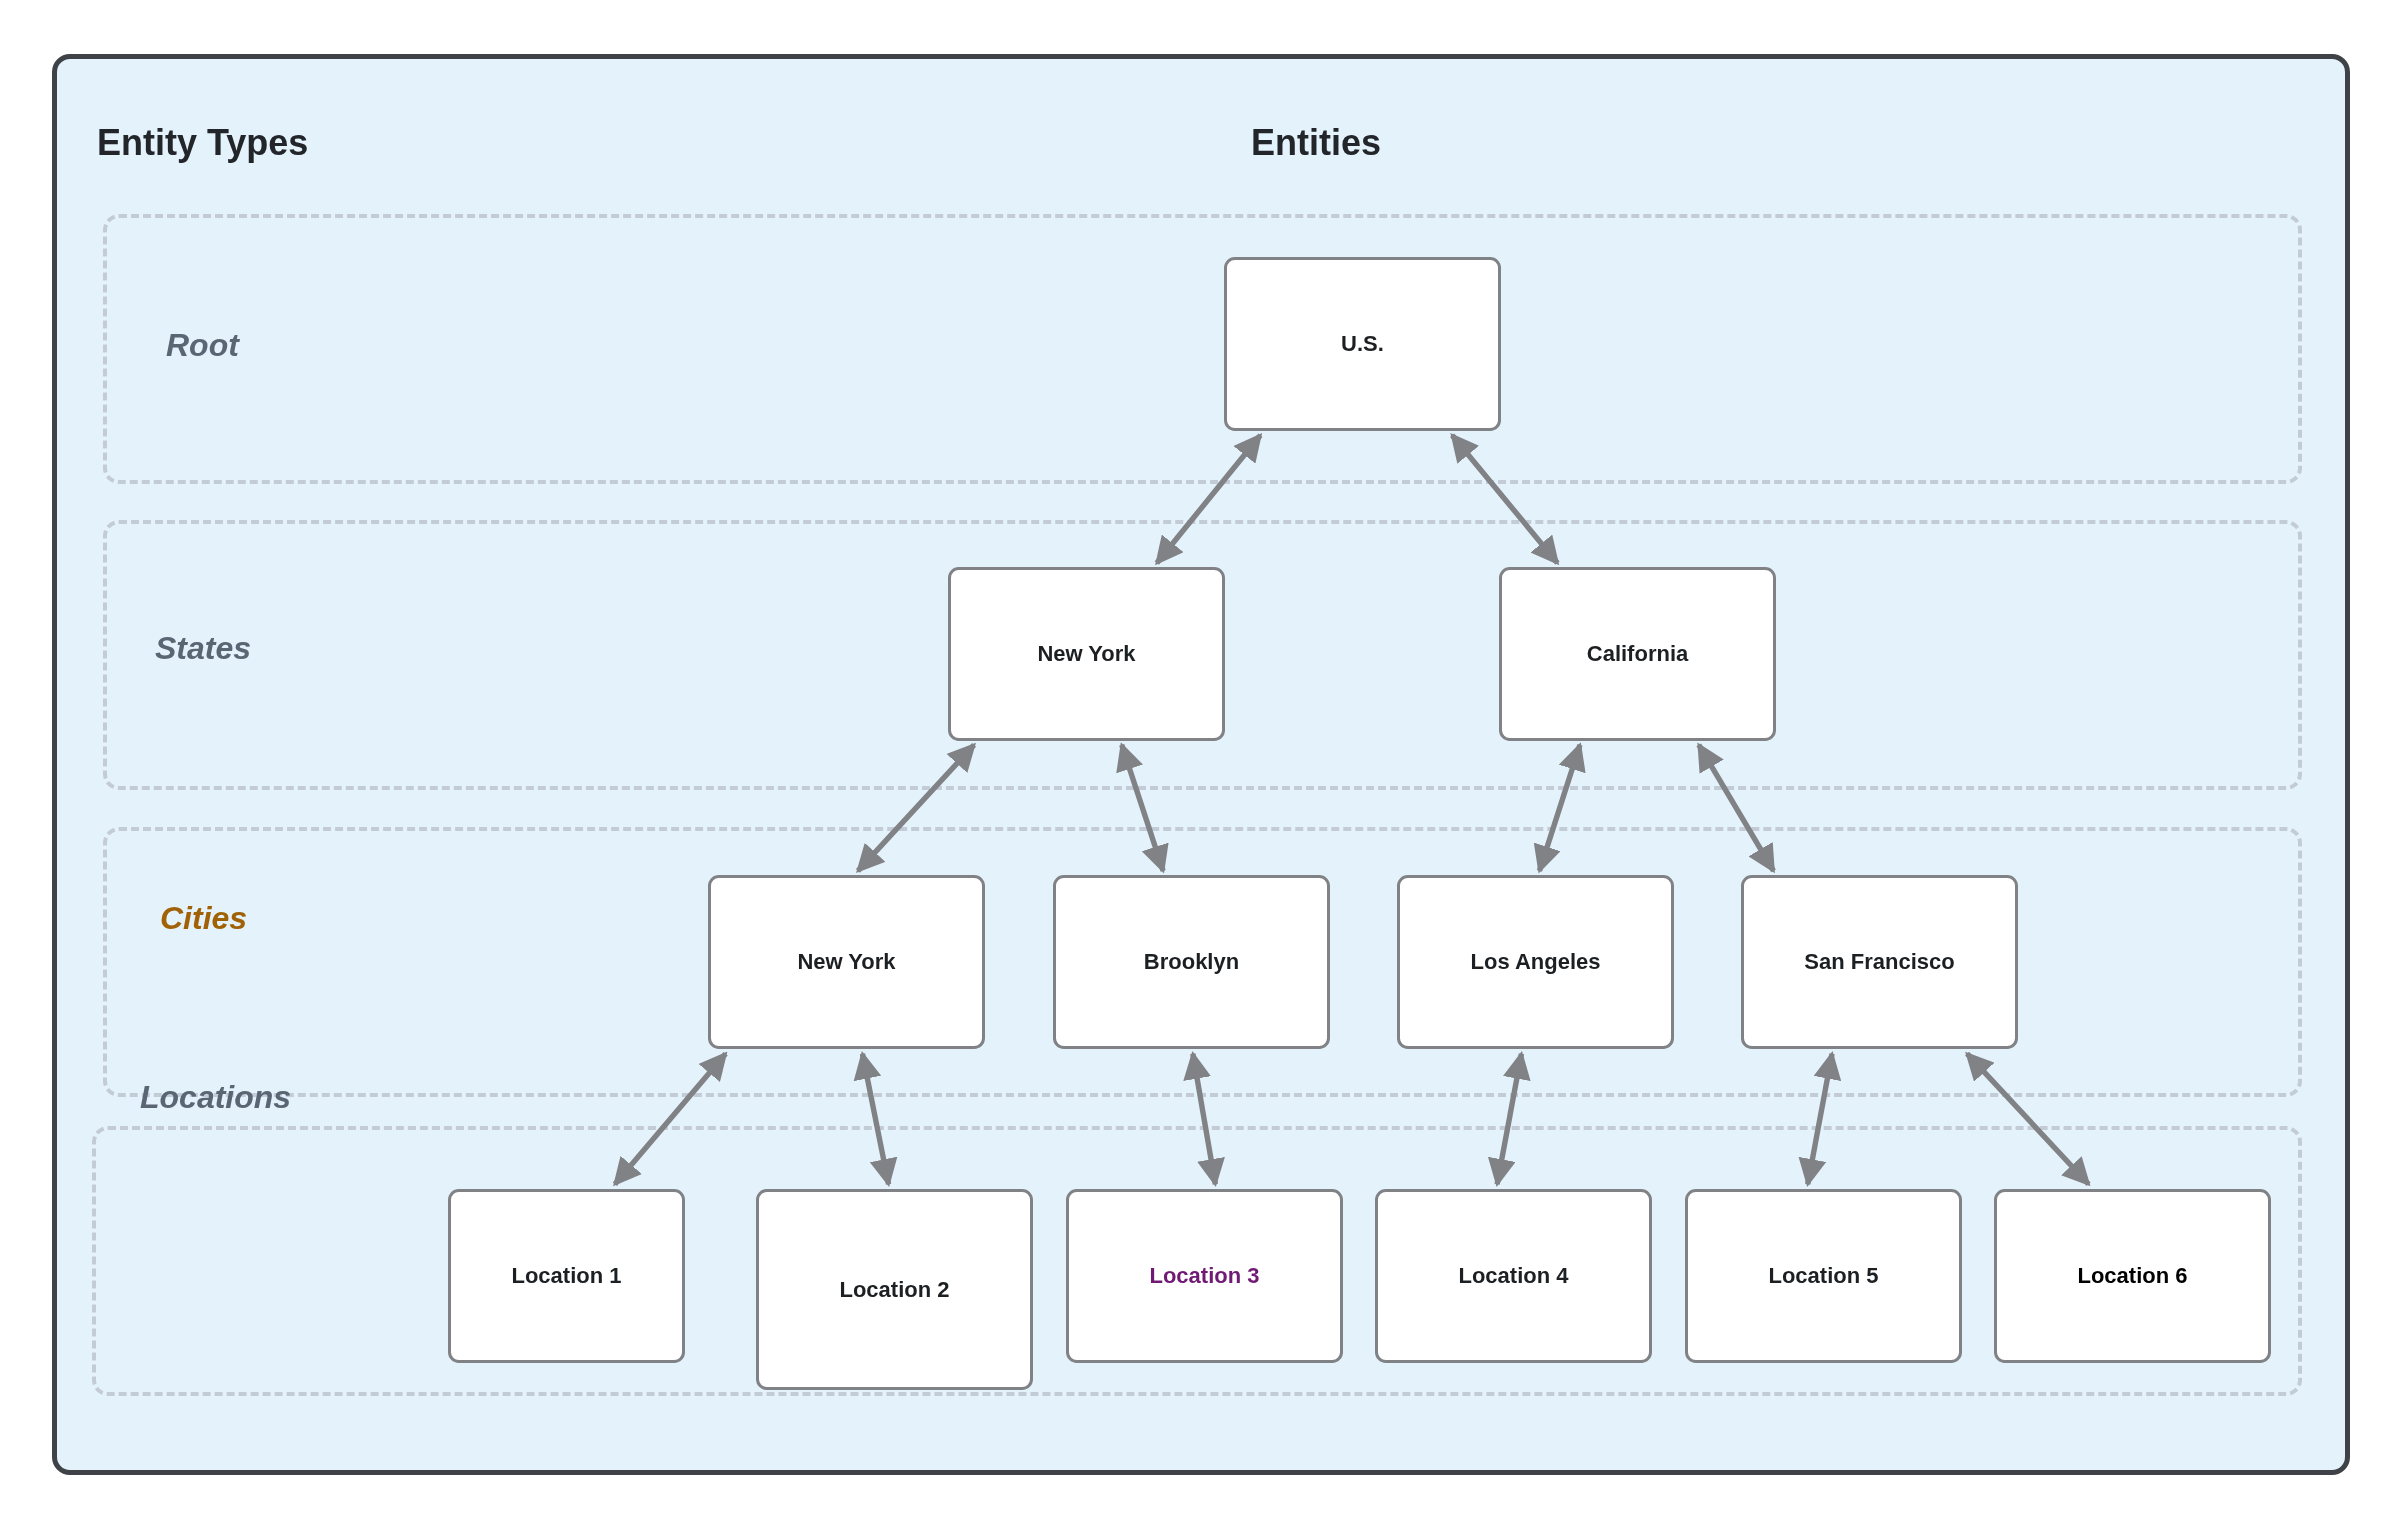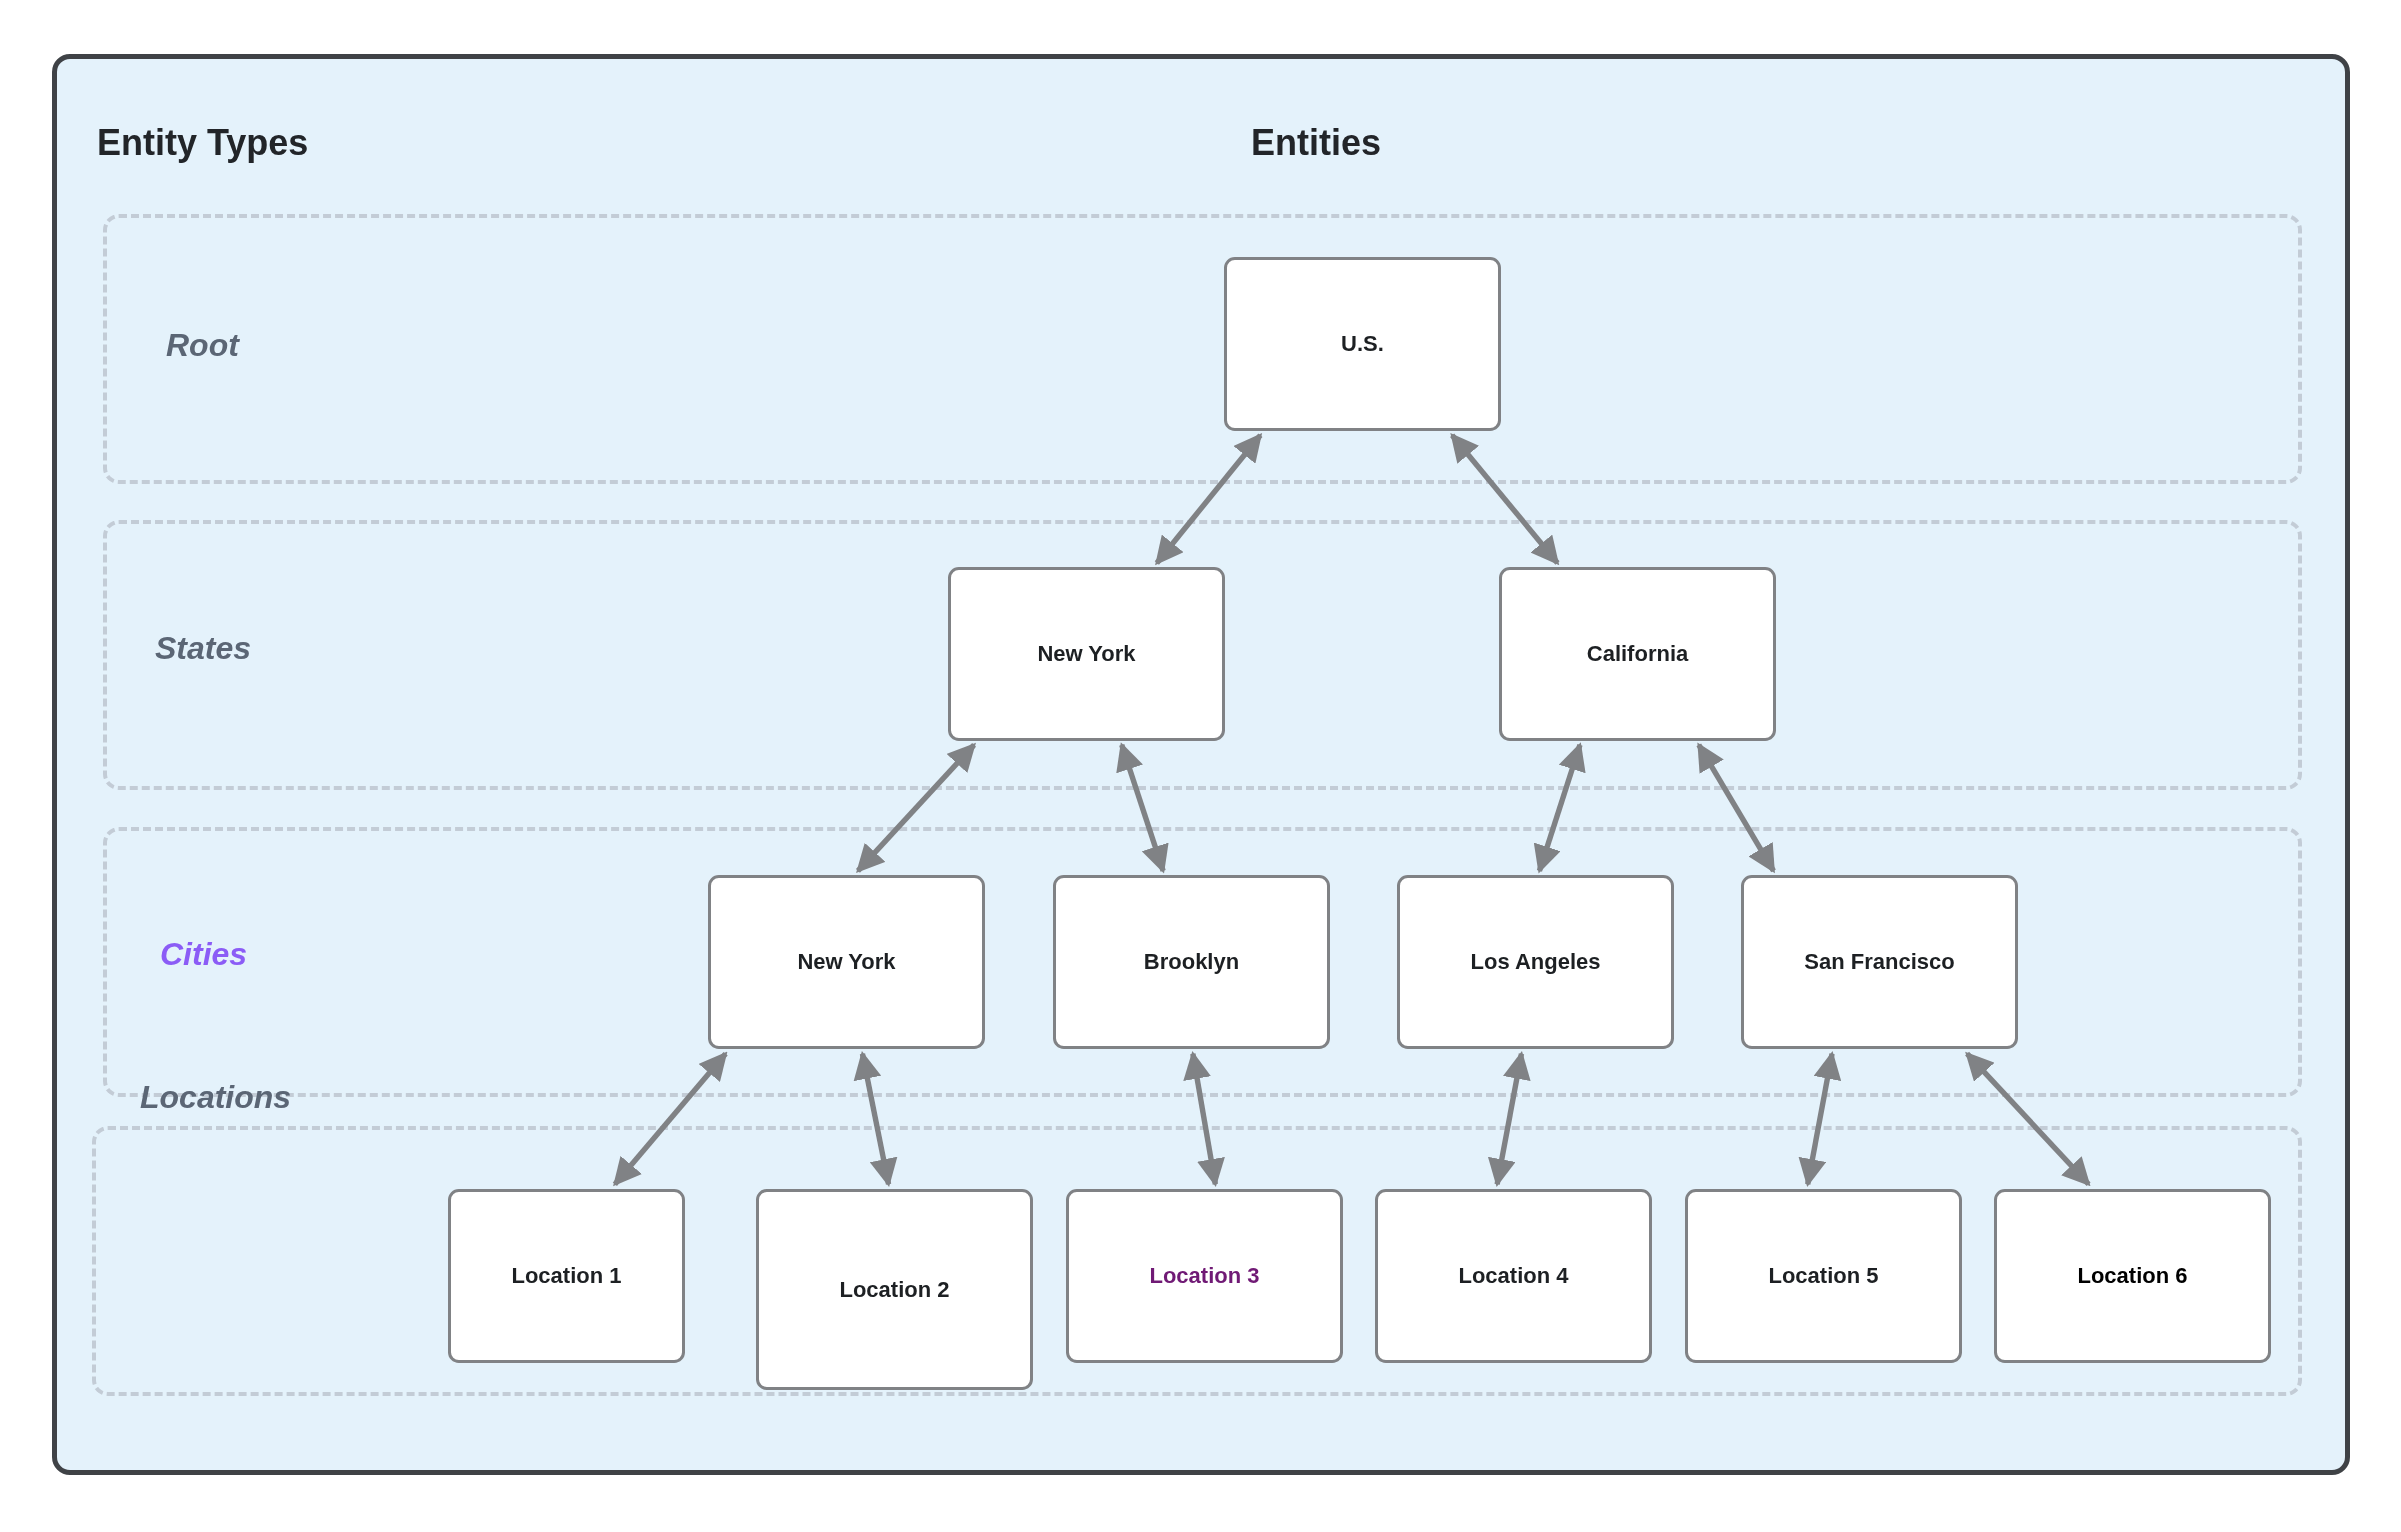--- a/index.html
+++ b/index.html
@@ -101,21 +101,21 @@
   <div class="col-heading" id="heading-entity-types">Entity Types</div>
 
   <div class="col-heading" id="heading-entities">Entities</div>
 
   <div id="tier-layer">
       <div class="tier-group" style="left: 103px; top: 214px; width: 2199px; height: 270px; border-color: rgb(195, 204, 214);"></div>
       <div class="tier-label" style="left: 166px; top: 327px; color: rgb(91, 102, 117);">Root</div>
       <div class="tier-group" style="left: 103px; top: 520px; width: 2199px; height: 270px; border-color: rgb(195, 204, 214);"></div>
       <div class="tier-label" style="left: 155px; top: 630px; color: rgb(91, 102, 117);">States</div>
       <div class="tier-group" style="left: 103px; top: 827px; width: 2199px; height: 270px; border-color: rgb(195, 204, 214);"></div>
-      <div class="tier-label" style="left: 160px; top: 900px; color: #8b5cf6; margin-top: 36px;">Cities</div>
+      <div class="tier-label" style="left: 160px; top: 900px; color: #a16207;">Cities</div>
       <div class="tier-group" style="left: 92px; top: 1126px; width: 2210px; height: 270px; border-color: rgb(195, 204, 214);"></div>
       <div class="tier-label" style="left: 140px; top: 1079px; color: rgb(91, 102, 117); font-style: italic;">Locations</div>
     </div>
 
   <svg id="edges" viewBox="0 0 2667 1702" xmlns="http://www.w3.org/2000/svg">
     <defs>
       <marker id="head-end" viewBox="0 0 10 10" refX="9" refY="5" markerWidth="5.2" markerHeight="5.2" orient="auto-start-reverse">
         <path d="M 0 0 L 10 5 L 0 10 z" fill="#808285"></path>
       </marker>
       <marker id="head-start" viewBox="0 0 10 10" refX="9" refY="5" markerWidth="5.2" markerHeight="5.2" orient="auto-start-reverse">

